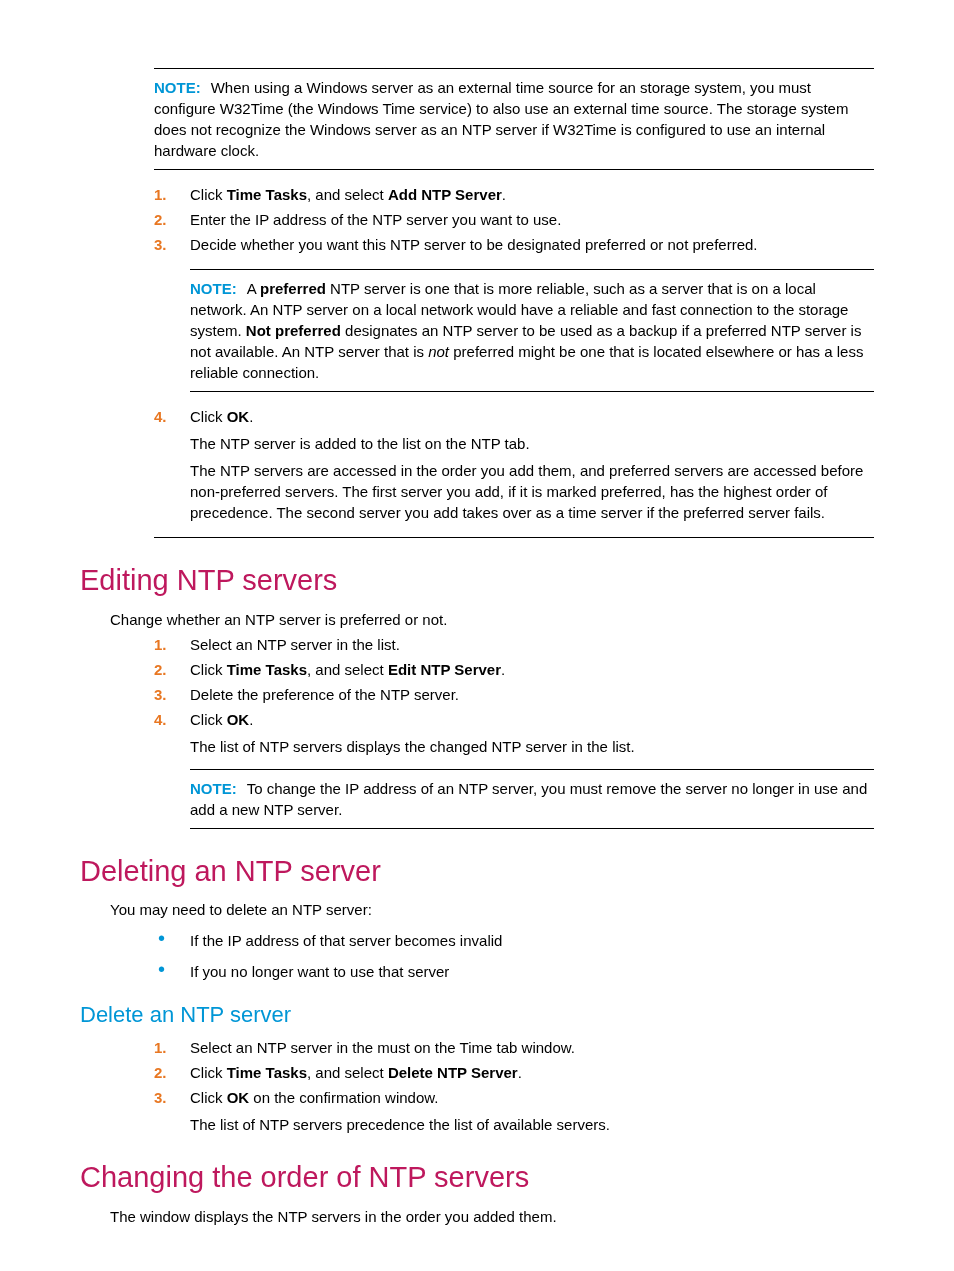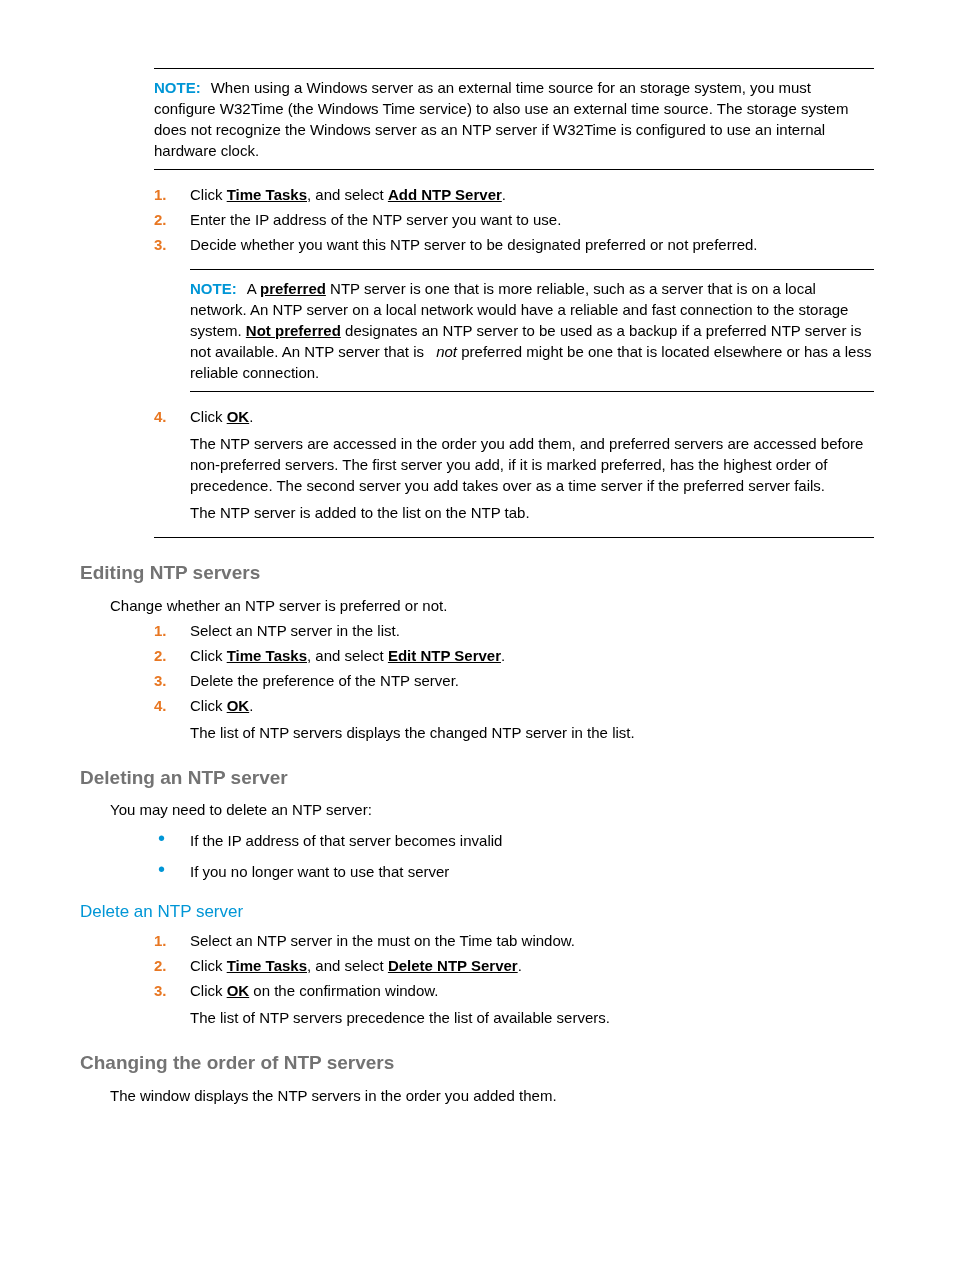--- a/index.html
+++ b/index.html
@@ -17,28 +17,28 @@
     border-bottom: 1px solid #000;
     padding: 8px 0;
     margin: 8px 0 14px 0;
   }
   .note-label {
     color: #0096d6;
     font-weight: bold;
     margin-right: 10px;
   }
   .h2 {
-    color: #737373;
-    font-size: 19px;
-    font-weight: bold;
+    color: #be185d;
+    font-size: 29px;
+    font-weight: normal;
     margin: 22px 0 8px 0;
   }
   .h3 {
     color: #0096d6;
-    font-size: 17px;
+    font-size: 22px;
     font-weight: normal;
     margin: 18px 0 6px 0;
   }
   .body-text {
     margin: 4px 0 4px 74px;
   }
   .body-text.plain {
     margin-left: 30px;
   }
   ol.numbered {
@@ -76,22 +76,22 @@
     position: absolute;
     left: 4px;
     top: -2px;
     color: #0096d6;
     font-size: 20px;
     line-height: 1;
   }
   .li-sub {
     margin-top: 6px;
   }
-  .b { font-weight: bold; text-decoration: underline; }
-  .i { font-style: italic; margin-left: 8px; }
+  .b { font-weight: bold; }
+  .i { font-style: italic; }
 </style>
 </head>
 <body>
 
 <div class="note-block" style="margin-left:74px;">
   <span class="note-label">NOTE:</span><span>When using a Windows server as an external time source for an storage system, you must configure W32Time (the Windows Time service) to also use an external time source. The storage system does not recognize the Windows server as an NTP server if W32Time is configured to use an internal hardware clock.</span>
 </div>
 
 <ol class="numbered">
   <li><span>Click </span><span class="b">Time Tasks</span><span>, and select </span><span class="b">Add NTP Server</span><span>.</span></li>
@@ -101,34 +101,37 @@
     <div class="note-block" style="margin-left:0; margin-top:14px;">
       <span class="note-label">NOTE:</span><span>A </span><span class="b">preferred</span><span> NTP server is one that is more reliable, such as a server that is on a local network. An NTP server on a local network would have a reliable and fast connection to the storage system. </span><span class="b">Not preferred</span><span> designates an NTP server to be used as a backup if a preferred NTP server is not available. An NTP server that is </span><span class="i">not</span><span> preferred might be one that is located elsewhere or has a less reliable connection.</span>
     </div>
   </li>
 </ol>
 
 <div style="border-bottom:1px solid #000; margin-left:74px; padding-bottom:10px;">
   <ol class="numbered" start="4" style="margin-left:0; counter-reset:item 3;">
     <li>
       <span>Click </span><span class="b">OK</span><span>.</span>
+      <div class="li-sub">The NTP server is added to the list on the NTP tab.</div>
       <div class="li-sub">The NTP servers are accessed in the order you add them, and preferred servers are accessed before non-preferred servers. The first server you add, if it is marked preferred, has the highest order of precedence. The second server you add takes over as a time server if the preferred server fails.</div>
-      <div class="li-sub">The NTP server is added to the list on the NTP tab.</div>
     </li>
   </ol>
 </div>
 
 <div class="h2">Editing NTP servers</div>
 <div class="body-text plain">Change whether an NTP server is preferred or not.</div>
 <ol class="numbered">
   <li><span>Select an NTP server in the list.</span></li>
   <li><span>Click </span><span class="b">Time Tasks</span><span>, and select </span><span class="b">Edit NTP Server</span><span>.</span></li>
   <li><span>Delete the preference of the NTP server.</span></li>
   <li><span>Click </span><span class="b">OK</span><span>.</span>
     <div class="li-sub">The list of NTP servers displays the changed NTP server in the list.</div>
+    <div class="note-block" style="margin-left:0; margin-top:12px;">
+      <span class="note-label">NOTE:</span><span>To change the IP address of an NTP server, you must remove the server no longer in use and add a new NTP server.</span>
+    </div>
   </li>
 </ol>
 
 <div class="h2">Deleting an NTP server</div>
 <div class="body-text plain">You may need to delete an NTP server:</div>
 <ul class="bullets">
   <li>If the IP address of that server becomes invalid</li>
   <li>If you no longer want to use that server</li>
 </ul>
 

